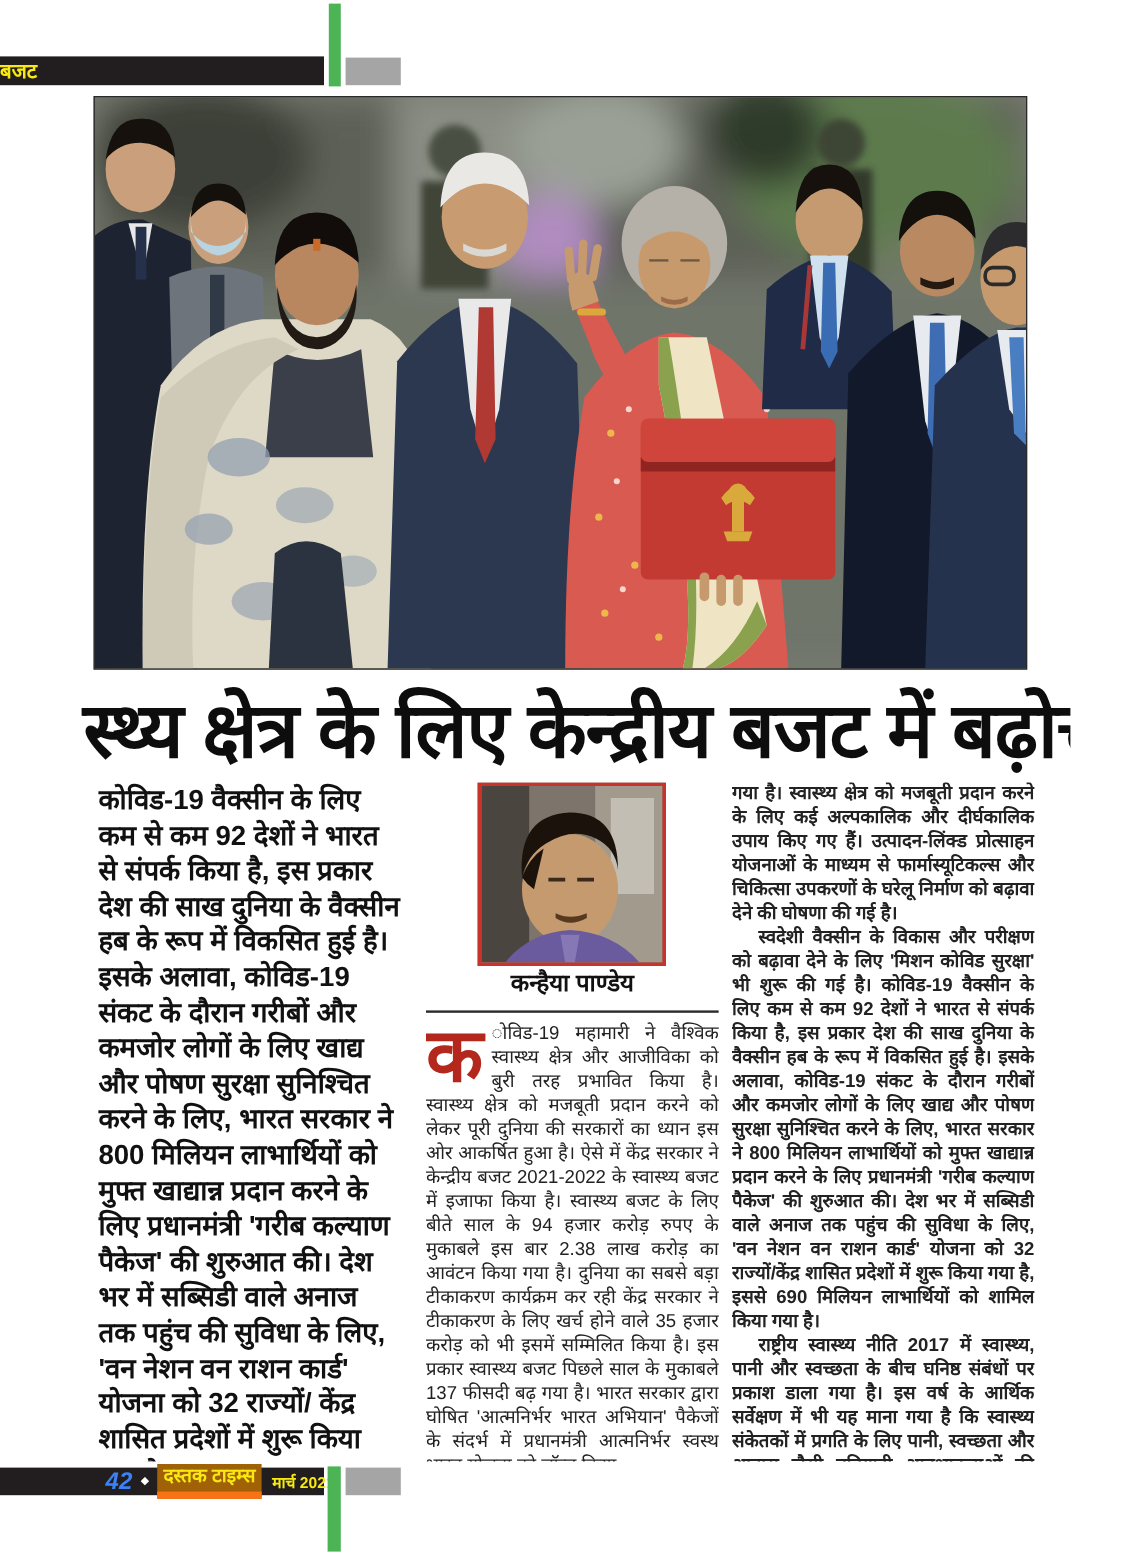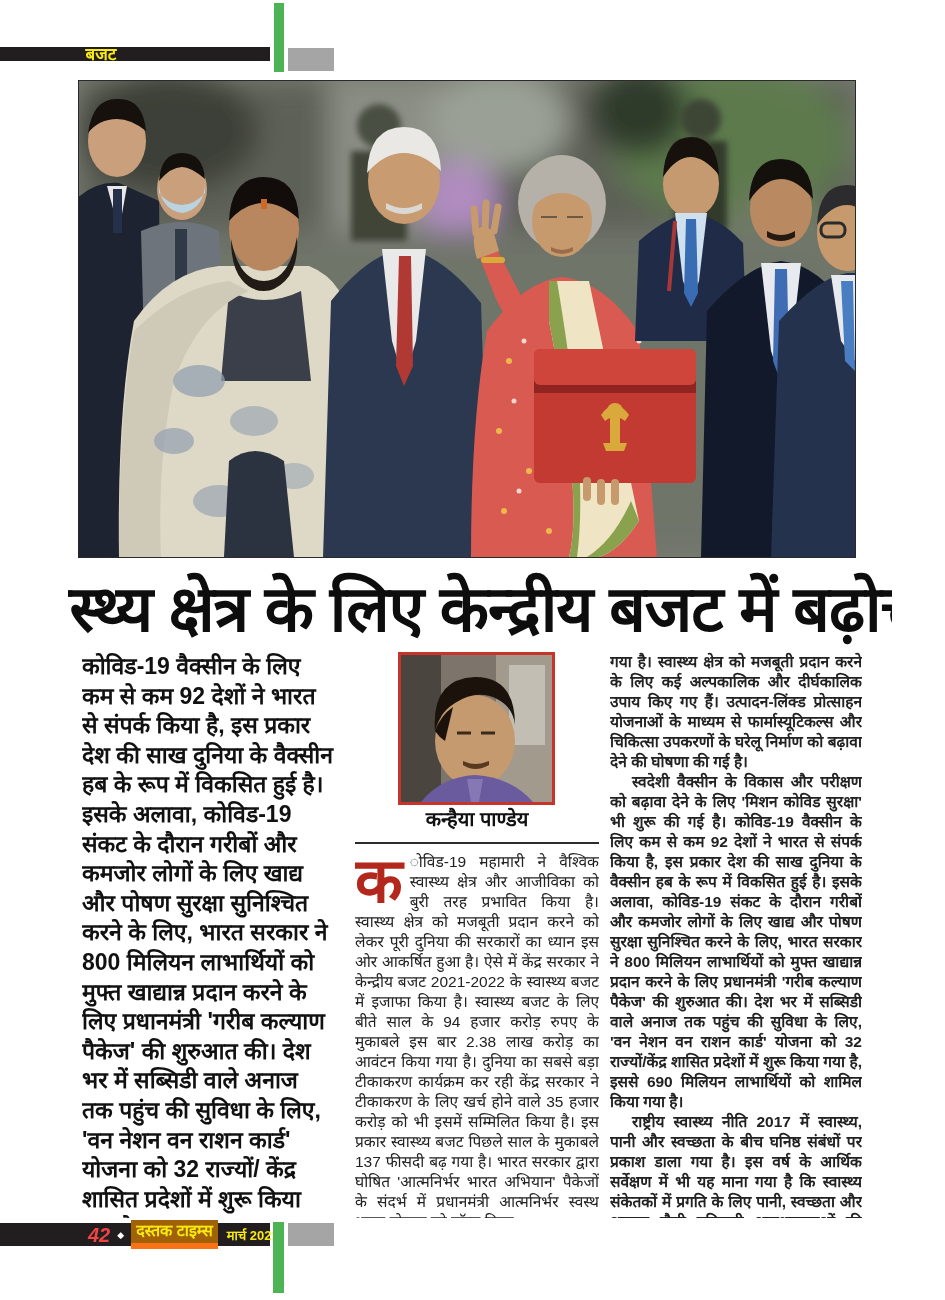--- a/index.html
+++ b/index.html
@@ -5,22 +5,22 @@
   * { margin:0; padding:0; box-sizing:border-box; }
   html,body { background:#ffffff; }
   body { font-family:"Liberation Sans","DejaVu Sans",sans-serif; }
   .page {
     position:relative; width:945px; height:1300px; background:#ffffff;
     overflow:hidden; margin:0 auto;
   }
 
   
   .top-bar {
-    position:absolute; left:0; top:47px; width:270px; height:14px;
-    background:#221e1f; display:flex; align-items:center; justify-content:center;
+    position:absolute; left:0; top:47px; width:270px; height:24px;
+    background:#221e1f; display:flex; align-items:center; justify-content:flex-start;
     padding-right:68px;
   }
   .top-bar .tag {
     color:#f7e911; font-weight:bold; font-size:17px; line-height:1;
   }
   .green-vbar-top {
     position:absolute; left:274px; top:3px; width:10px; height:69px; background:#4cb455;
   }
   .gray-box-top {
     position:absolute; left:288px; top:48px; width:46px; height:23px; background:#a5a5a5;
@@ -70,21 +70,21 @@
     float:left; color:#b3271d; font-weight:bold; font-size:62px; line-height:50px;
     padding-right:7px; padding-top:4px;
   }
 
   
   .footer-bar {
     position:absolute; left:0; top:1223px; width:270px; height:23px;
     background:#221e1f; display:flex; align-items:center;
   }
   .footer-pagenum {
-    color:#ef4444; font-size:20px; font-weight:bold; font-style:italic;
+    color:#3b82f6; font-size:20px; font-weight:bold; font-style:italic;
     margin-left:88px; line-height:1;
   }
   .footer-diamond { color:#ffffff; font-size:9px; margin:0 7px; }
   .footer-logo {
     background:#a16207; color:#f7e911; font-weight:bold; font-size:16px;
     padding:1px 5px 2px 5px; border-bottom:6px solid #f97316; line-height:1.2;
     white-space:nowrap;
   }
   .footer-issue {
     color:#f7e911; font-weight:bold; font-size:13px; margin-left:9px; white-space:nowrap;

